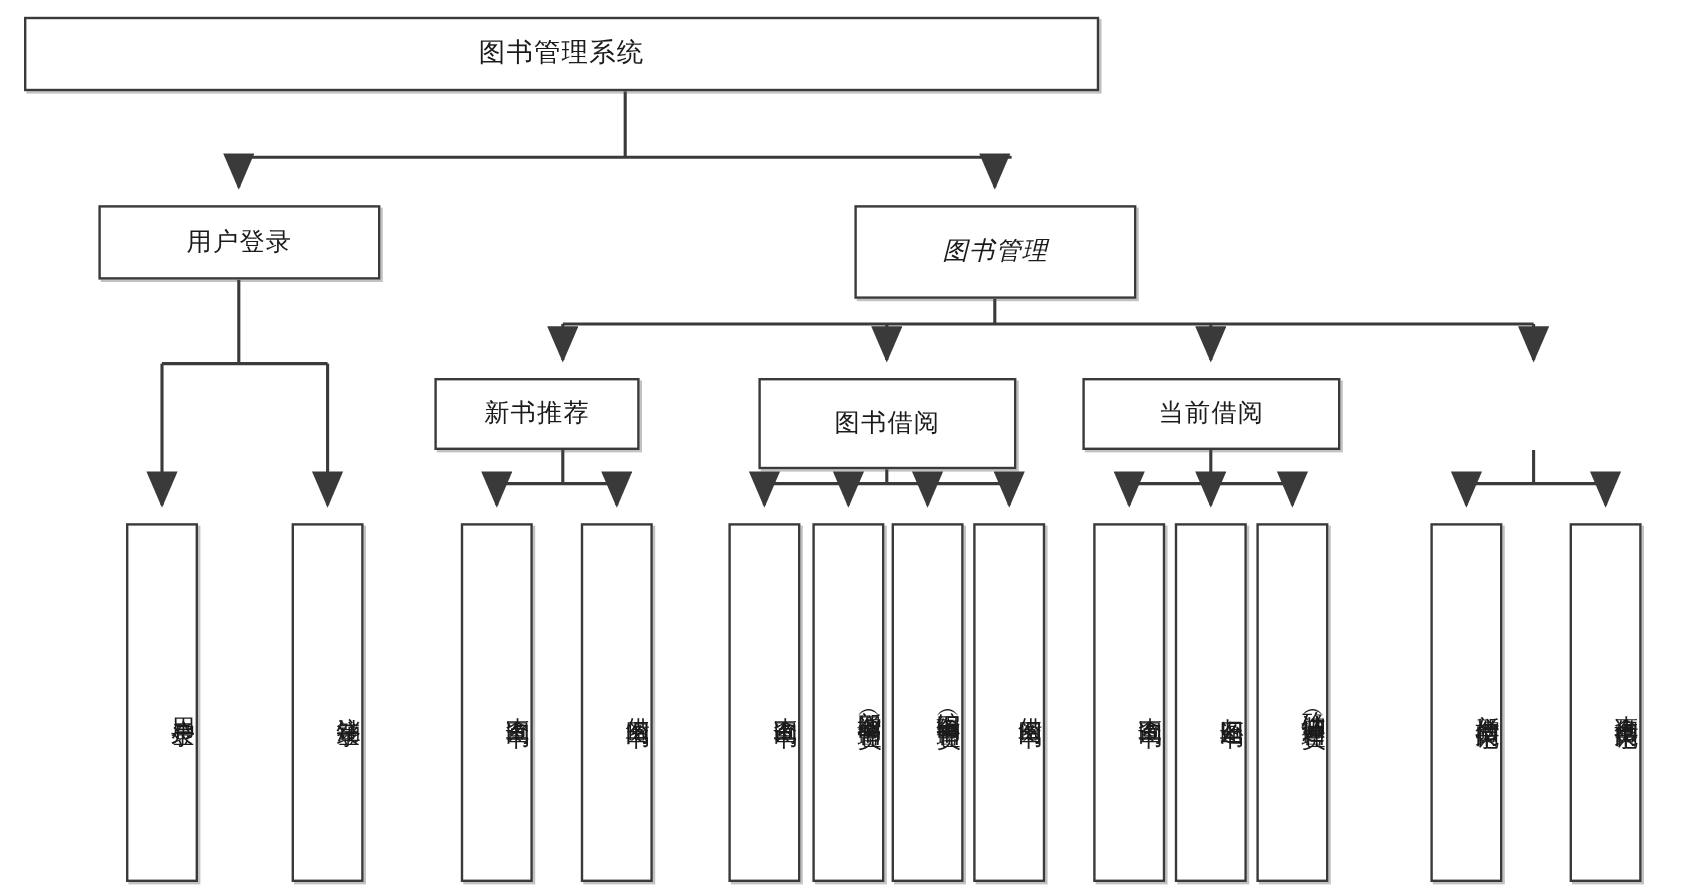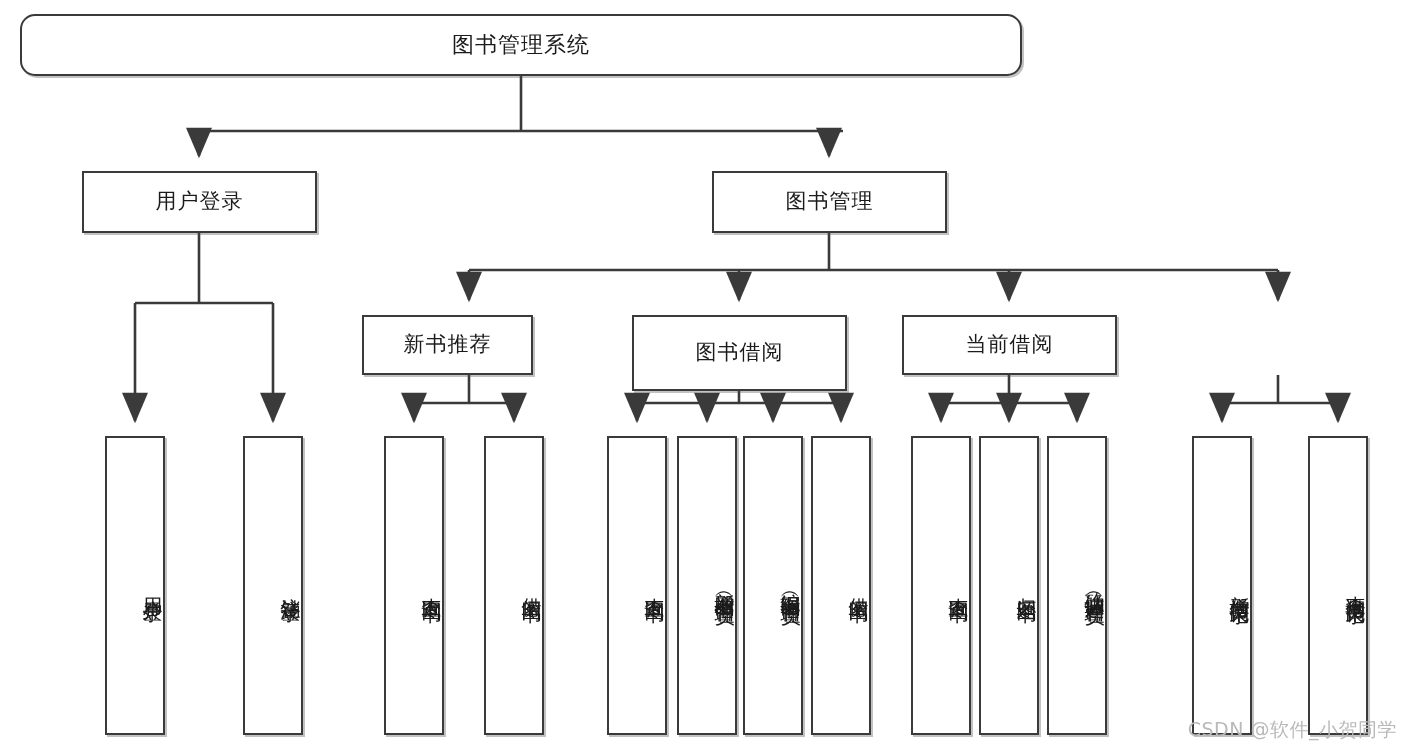--- a/index.html
+++ b/index.html
@@ -126,28 +126,28 @@
       <path d="M 1009 403 L 1009 421" marker-end="url(#arrowdn)"></path>
       <path d="M 1077 403 L 1077 421" marker-end="url(#arrowdn)"></path>
 
       <path d="M 1278 375 L 1278 403"></path>
       <path d="M 1222 403 L 1338 403"></path>
       <path d="M 1222 403 L 1222 421" marker-end="url(#arrowdn)"></path>
       <path d="M 1338 403 L 1338 421" marker-end="url(#arrowdn)"></path>
     </g>
   </svg>
 
-  <div class="node horiz root" style="left:20px; top:14px; width:1002px; height:62px;border-radius:15px;">
+  <div class="node horiz root" style="left:20px; top:14px; width:896px; height:62px;">
     <span>图书管理系统</span>
   </div>
 
   <div class="node horiz" style="left:82px; top:171px; width:235px; height:62px;">
     <span>用户登录</span>
   </div>
-  <div class="node horiz" style="left:712px; top:171px; width:235px; height:62px;">
+  <div class="node horiz" style="left:712px; top:171px; width:235px; height:78px;font-style:italic;">
     <span>图书管理</span>
   </div>
 
   <div class="node horiz" style="left:362px; top:315px; width:171px; height:60px;">
     <span>新书推荐</span>
   </div>
   <div class="node horiz" style="left:632px; top:315px; width:215px; height:76px;">
     <span>图书借阅</span>
   </div>
   <div class="node horiz" style="left:902px; top:315px; width:215px; height:60px;">
@@ -191,15 +191,14 @@
     <span class="leaf-label">确认归还（管理员）</span>
   </div>
 
   <div class="node leaf" style="left:1192px; top:436px; width:60px; height:299px; justify-content:center;">
     <span class="leaf-label">新增借阅记录</span>
   </div>
   <div class="node leaf" style="left:1308px; top:436px; width:60px; height:299px; justify-content:center;">
     <span class="leaf-label">查询借阅记录</span>
   </div>
 
-  <div class="watermark">CSDN @软件_小贺同学</div>
 
 </div>
 
 </body></html>

